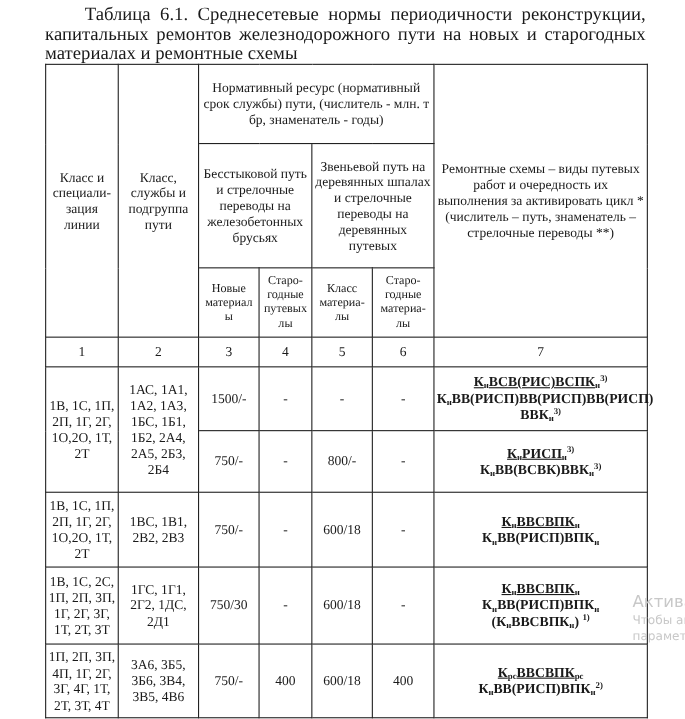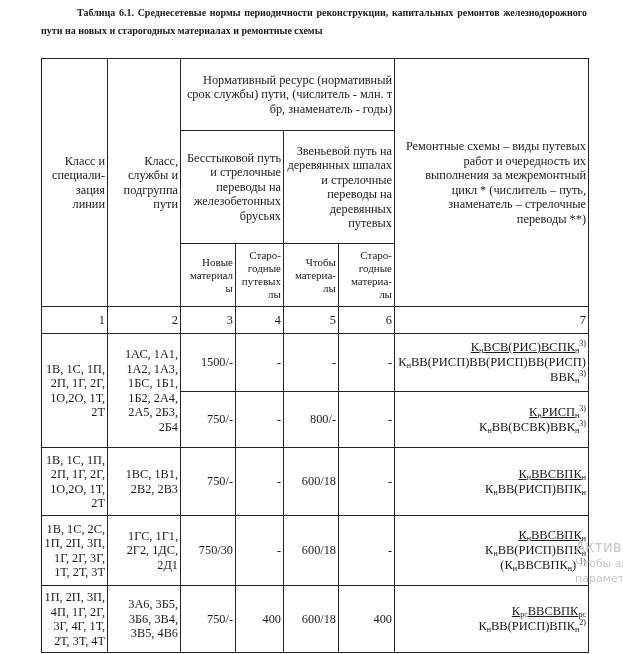--- a/index.html
+++ b/index.html
@@ -4,38 +4,37 @@
   <style>
     html, body { margin: 0; padding: 0; }
     body {
       width: 623px; height: 654px; overflow: hidden; position: relative;
       background: #ffffff;
       font-family: "Liberation Serif", "DejaVu Serif", serif;
       color: #1a1a1a;
     }
     .caption {
       position: absolute; left: 41px; top: 4px; width: 546px;
-      font-size: 10px; line-height: 18px; text-align: justify;
+      font-size: 17px; line-height: 18px; text-align: justify;
       text-align-last: left;
-      font-weight: bold;
     }
     .caption .indent { display: inline-block; width: 36px; }
     table.main {
       position: absolute; left: 41px; top: 58px;
       border-collapse: collapse; table-layout: fixed;
       width: 547px;
       font-size: 12.3px; line-height: 14.5px;
     }
     table.main td {
       border: 1.3px solid #222;
-      text-align: right; vertical-align: middle;
+      text-align: center; vertical-align: middle;
       padding: 0 2px;
     }
     .small { font-size: 11px; line-height: 13px; }
-    .scheme { font-size: 12.5px; line-height: 15px; }
+    .scheme { font-size: 12.5px; line-height: 15px; font-weight: bold; }
     .u { text-decoration: underline; }
     sub { font-size: 8px; vertical-align: -2px; line-height: 0; }
     sup { font-size: 8px; vertical-align: 5px; line-height: 0; }
     .watermark {
       position: absolute; left: 575px; top: 538px;
       color: #c8c8c8; font-family: "DejaVu Sans", sans-serif;
       white-space: nowrap; pointer-events: none;
     }
     .watermark .l1 { font-size: 15px; line-height: 18px; }
     .watermark .l2 { font-size: 11px; line-height: 15px; }
@@ -55,30 +54,30 @@
       <col style="width:48px">
     <col style="width:55px">
       <col style="width:56px">
       <col style="width:194px">
   </colgroup>
   <tbody>
       <tr style="height:72px">
     <td rowspan="3">Класс и специали-зация линии</td>
     <td rowspan="3">Класс, службы и подгруппа пути</td>
     <td colspan="4">Нормативный ресурс (нормативный срок службы) пути, (числитель - млн. т бр, знаменатель - годы)</td>
-    <td rowspan="3">Ремонтные схемы – виды путевых работ и очередность их выполнения за межремонтный цикл * (числитель – путь, знаменатель – стрелочные переводы **)</td>
+    <td rowspan="3">Ремонтные схемы – виды путевых работ и очередность их выполнения за активировать цикл * (числитель – путь, знаменатель – стрелочные переводы **)</td>
   </tr>
   <tr style="height:113px">
     <td colspan="2">Бесстыковой путь и стрелочные переводы на железобетонных брусьях</td>
     <td colspan="2">Звеньевой путь на деревянных шпалах и стрелочные переводы на деревянных путевых</td>
   </tr>
   <tr style="height:63px" class="small">
     <td>Новые материал ы</td>
     <td>Старо-годные путевых лы</td>
-    <td>Чтобы материа-лы</td>
+    <td>Класс материа-лы</td>
     <td>Старо-годные материа-лы</td>
   </tr>
   <tr style="height:27px">
     <td>1</td>
     <td>2</td>
     <td>3</td>
     <td>4</td>
     <td>5</td>
     <td>6</td>
     <td>7</td>

